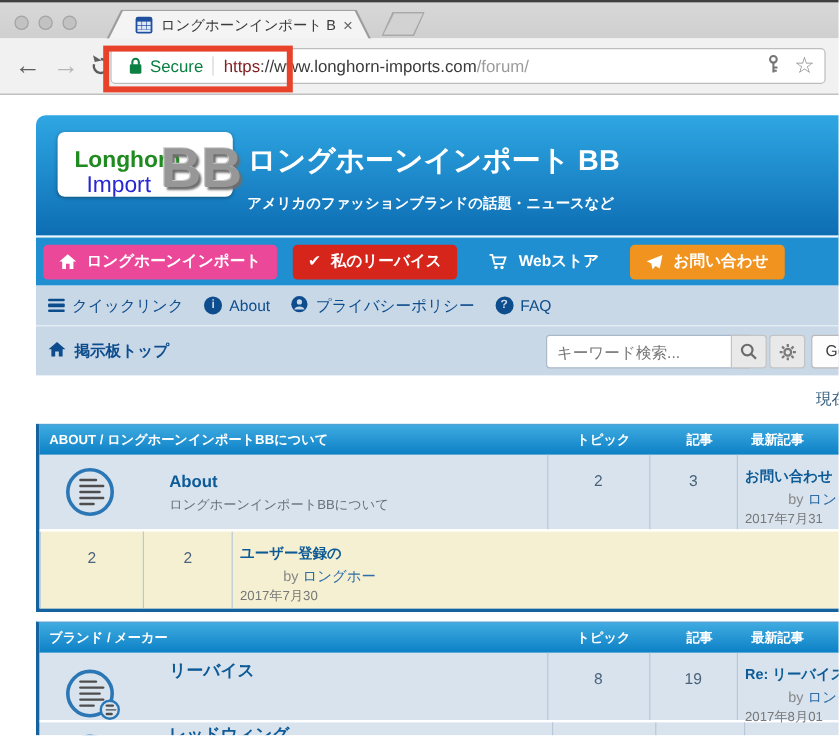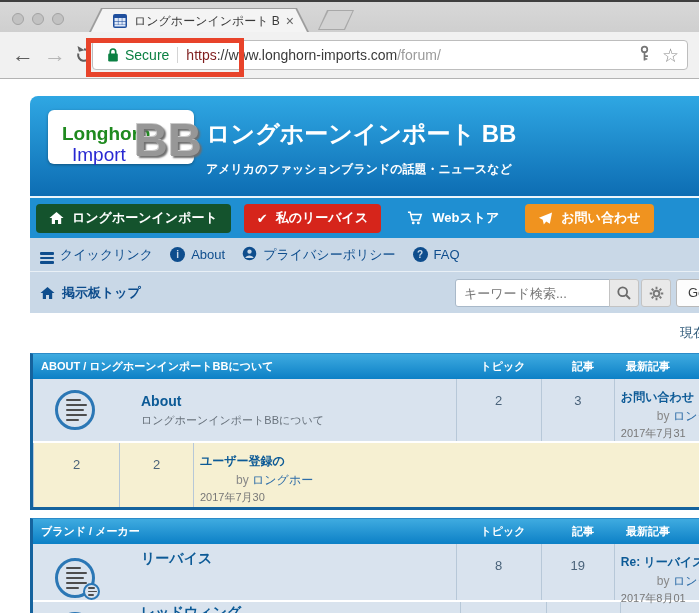--- a/index.html
+++ b/index.html
@@ -61,36 +61,36 @@
     text-shadow:-1px -1px 0 #c9c9c9, 2px 2px 2px #6e6e6e; }
   .site-titles { position:absolute; left:176px; top:22px; color:#fff; }
   .site-title { font-size:24px; font-weight:bold; }
   .site-subtitle { font-size:12px; font-weight:bold; margin-top:11px; }
 
   .navbar { height:42px; background:#1f8fd2; border-top:2px solid #ecf5fb;
     display:flex; align-items:center; gap:13px; padding-left:6px; }
   .nav-btn { height:29px; border-radius:4px; color:#fff; font-weight:bold; font-size:13px;
     display:flex; align-items:center; padding:0 13px; gap:8px; cursor:pointer; }
   .nav-btn svg, .nav-btn .chk { flex:none; }
-  .btn-home { background:#14532d;align-items:center; }
+  .btn-home { background:#ec4899;align-items:center; }
   .btn-levis { background:#d6251b; }
   .btn-store { background:transparent; }
   .btn-contact { background:#f0931f; }
   .chk { font-size:13px; }
 
   .quicklinks { height:33px; background:#c9d8e7; display:flex; align-items:center; gap:17px;
     padding-left:10px; color:#0e4d8d; font-size:13px; }
-  .ql-item { display:flex; align-items:flex-end; gap:6px; cursor:pointer; }
+  .ql-item { display:flex; align-items:center; gap:6px; cursor:pointer; }
   .hamburger { display:flex; flex-direction:column; gap:2px; }
   .hamburger i { width:14px; height:2.5px; background:#0e4d8d; border-radius:1px; }
   .circ-icon { width:15px; height:15px; border-radius:50%; background:#0e4d8d; color:#c9d8e7;
     font-size:10px; font-weight:bold; display:flex; align-items:center; justify-content:center; }
 
   .board-row { height:42px; background:#c9d8e7; border-top:1px solid #e9f0f6; position:relative; }
-  .board-top { position:absolute; left:10px; top:12px; display:flex; align-items:center; gap:7px;
+  .board-top { position:absolute; left:10px; top:12px; display:flex; gap:7px;
     color:#0e4d8d; font-size:13px; font-weight:bold; cursor:pointer; }
   .search-input { position:absolute; left:425px; top:7px; width:170px; height:28px;
     border:1px solid #a9b9c9; border-radius:3px 0 0 3px; padding:0 8px; font-size:13px; color:#0c4a6e;
     font-family:inherit; }
   .sq-btn { position:absolute; top:7px; width:30px; height:28px; background:#e9e9e9;
     border:1px solid #c3c3c3; border-radius:3px; display:flex; align-items:center; justify-content:center;
     cursor:pointer; }
   .btn-search { left:579px; border-radius:0 3px 3px 0; }
   .btn-gear { left:611px; }
   .go-btn { position:absolute; left:646px; top:7px; width:46px; height:28px; background:#fdfdfd;

